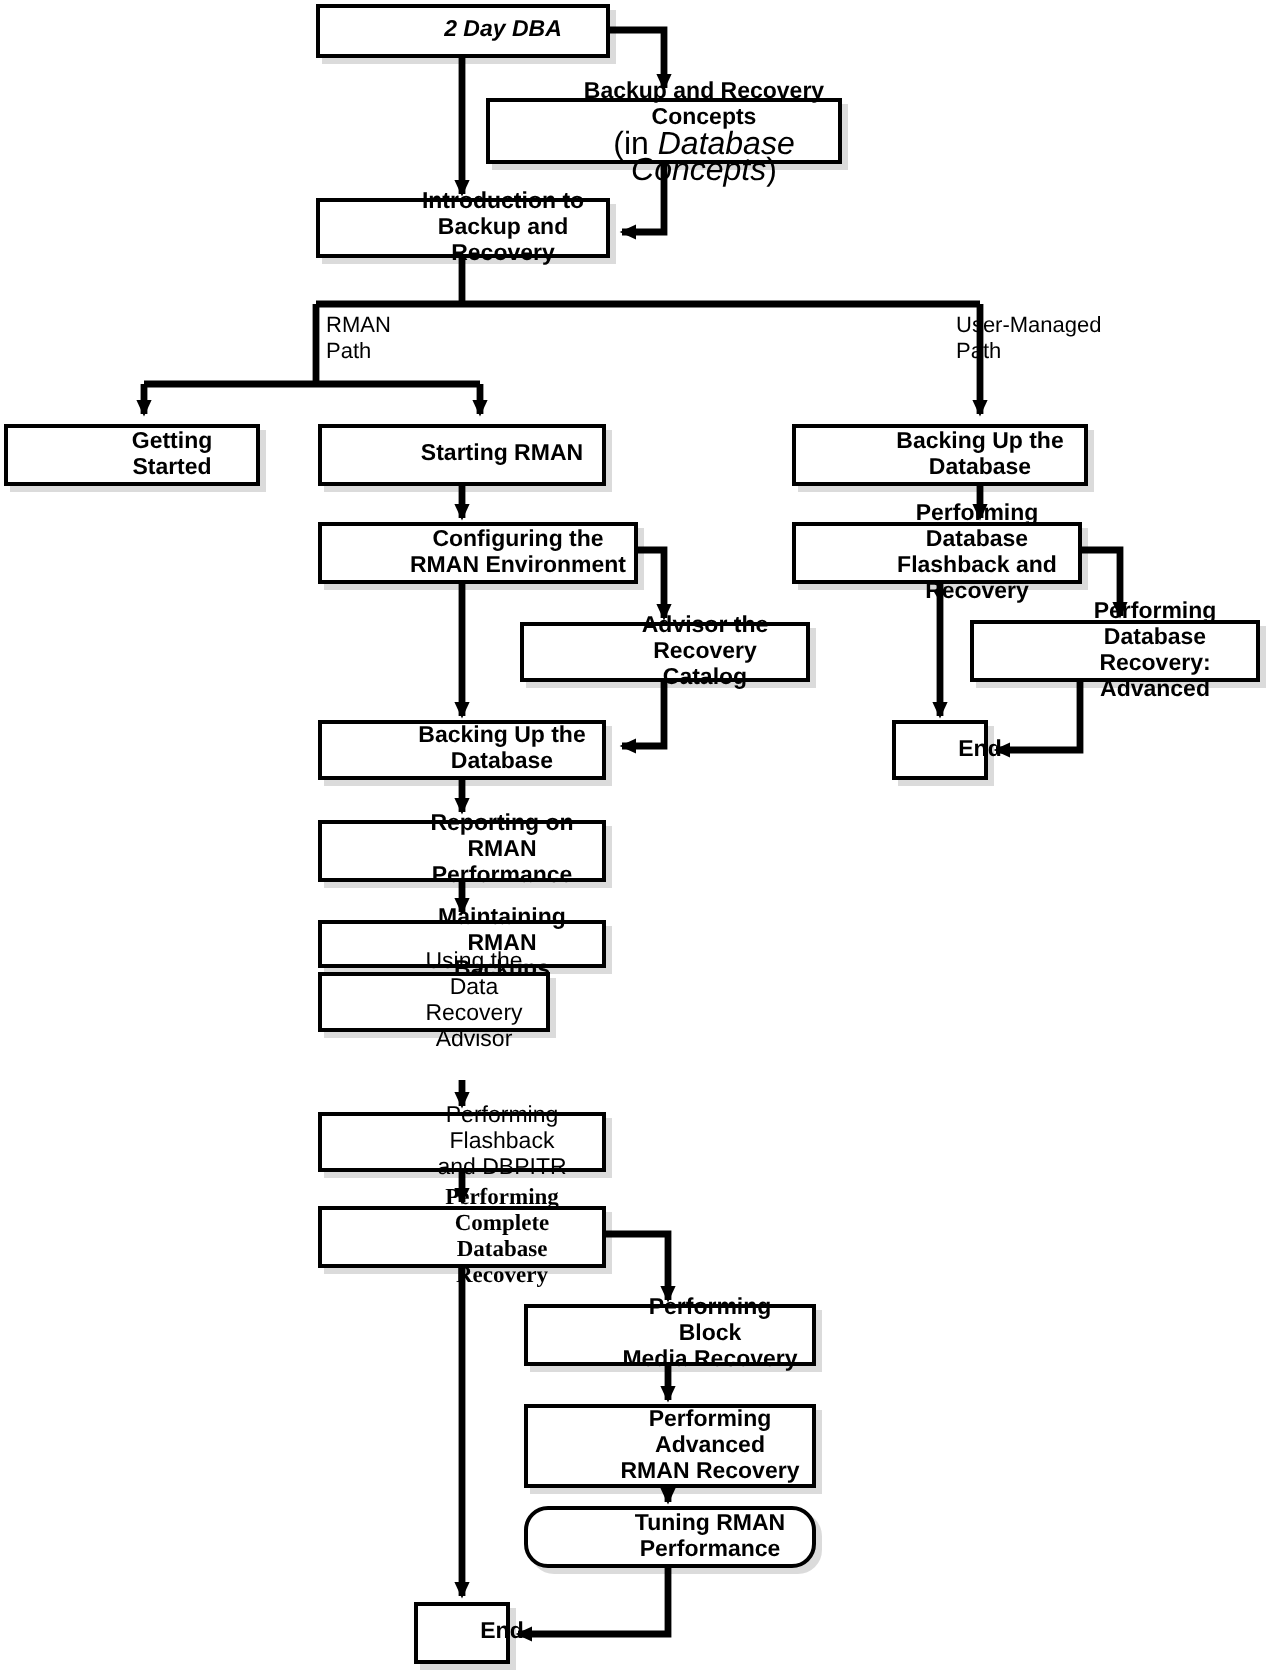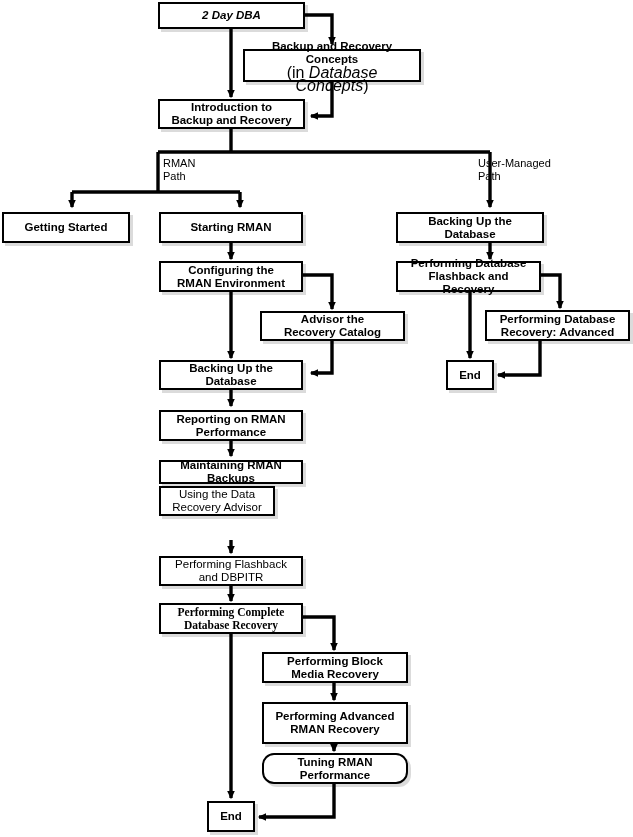--- a/index.html
+++ b/index.html
@@ -24,21 +24,21 @@
     align-items: center;
     justify-content: center;
     text-align: center;
     font-size: 11.5px;
     font-weight: bold;
     line-height: 13px;
     color: #000000;
     z-index: 3;
     box-shadow: 3px 3px 0 rgba(0,0,0,0.14);
   }
-  .node .txt { display: block; width: 100%; padding: 0 4px; }
+  .node .txt { display: block; width: 100%; padding: 0 4px; margin-left: 40px; }
   .node.plain { font-weight: normal; }
   .node .sub {
     display: block;
     font-weight: normal;
     font-size: 16px;
     text-align: center;
   }
   .node .ital { font-style: italic; }
   .node.italicbold { font-style: italic; }
   .label {
@@ -152,21 +152,21 @@
   </div>
 
   <div class="node" style="left:159px; top:212px; width:144px; height:31px;">
     <span class="txt">Starting RMAN</span>
   </div>
 
   <div class="node" style="left:396px; top:212px; width:148px; height:31px;">
     <span class="txt">Backing Up the Database</span>
   </div>
 
-  <div class="node" style="left:159px; top:261px; width:144px; height:31px;">
+  <div class="node" style="left:159px; top:261px; width:160px; height:31px;">
     <span class="txt">
       <span>Configuring the</span><br>
       <span>RMAN Environment</span>
     </span>
   </div>
 
   <div class="node" style="left:260px; top:311px; width:145px; height:30px;">
     <span class="txt">
       <span>Advisor the</span><br>
       <span>Recovery Catalog</span>

